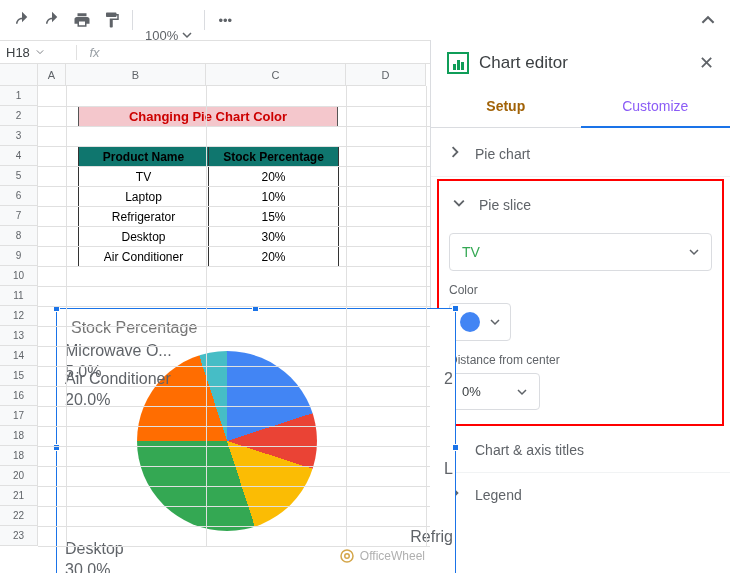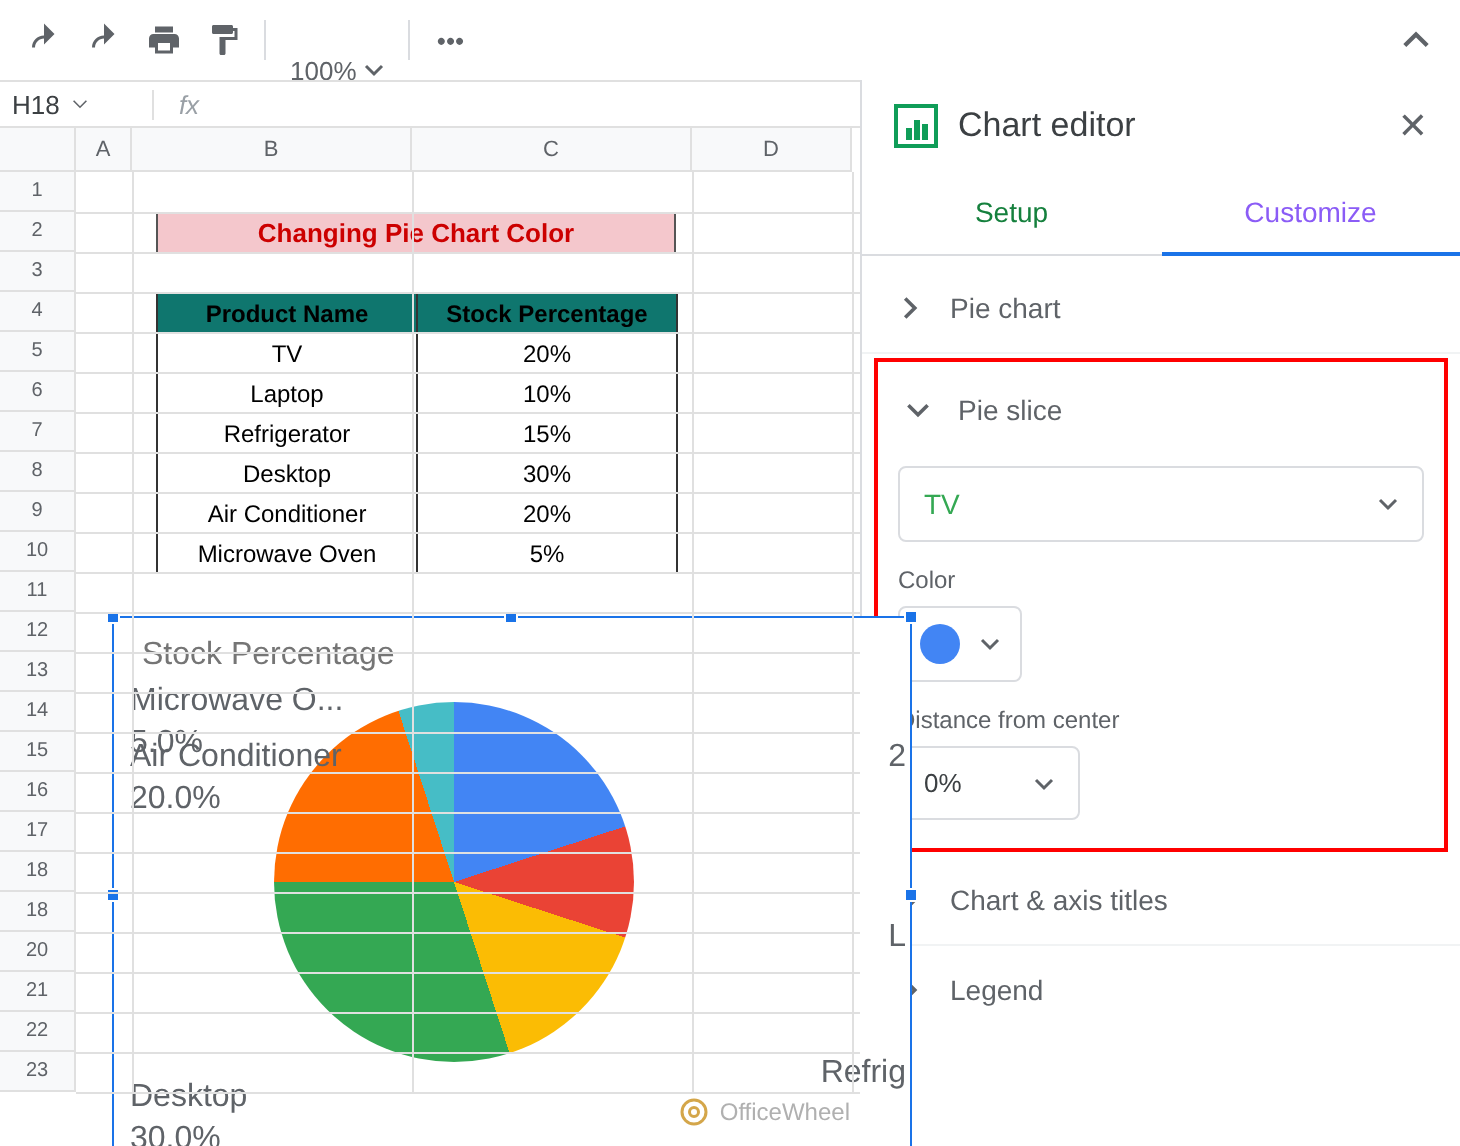--- a/index.html
+++ b/index.html
@@ -59,24 +59,24 @@
   }
   .lbl { position: absolute; font-size: 16px; color: #5f6368; line-height: 1.3; }
   .watermark { position: absolute; right: 30px; bottom: 22px; font-size: 12px; color: #b0b0b0; display:flex; align-items:center; gap:4px;}
 
   
   .ed-head { display: flex; align-items: center; padding: 12px 16px; gap: 10px; }
   .ed-icon { width: 22px; height: 22px; border: 2px solid #0f9d58; display: inline-flex; align-items: flex-end; justify-content: center; gap: 1px; padding: 2px; }
   .ed-icon span { width: 3px; background: #0f9d58; }
   .ed-title { font-size: 17px; color: #3c4043; flex: 1; }
   .tabs { display: flex; border-bottom: 1px solid #dadce0; }
-  .tab { flex: 1; text-align: center; padding: 12px 0; font-size: 14px; color: #15803d; cursor: pointer; }
+  .tab { flex: 1; text-align: center; padding: 12px 0; font-size: 14px; color: #a16207; cursor: pointer; font-weight: bold; }
   .tab.active { color: #8b5cf6; border-bottom: 2px solid #1a73e8; margin-bottom: -1px; font-weight: 500; }
   .sections { flex: 1; overflow: auto; padding: 4px 0; }
-  .sec { padding: 14px 18px; font-size: 14px; color: #5f6368; display: flex; align-items: center; gap: 14px; cursor: pointer; border-bottom: 1px solid #f1f3f4;}
+  .sec { padding: 14px 18px; font-size: 14px; color: #5f6368; display: flex; gap: 14px; cursor: pointer; border-bottom: 1px solid #f1f3f4;}
   .sec svg { flex-shrink: 0; }
   .redbox { border: 2px solid #ff0000; margin: 2px 6px; padding: 6px 10px 14px; }
   .slice-sel { border: 1px solid #dadce0; border-radius: 4px; padding: 10px 12px; margin: 10px 0; display: flex; align-items: center; justify-content: space-between; color: #34a853; font-weight: 500; font-size: 14px;}
   .field-lbl { font-size: 12px; color: #5f6368; margin: 12px 0 6px; }
   .color-sel { border: 1px solid #dadce0; border-radius: 4px; padding: 8px 10px; display: inline-flex; align-items: center; gap: 10px; }
   .swatch { width: 20px; height: 20px; border-radius: 50%; }
   .dist-sel { border: 1px solid #dadce0; border-radius: 4px; padding: 10px 12px; display: inline-flex; align-items: center; gap: 36px; font-size: 13px; color: #3c4043;}
 </style>
 </head>
 <body>
@@ -184,24 +184,20 @@
                 <td class="c1">Refrigerator</td>
                 <td class="c2">15%</td>
               </tr>
               <tr>
                 <td class="c1">Desktop</td>
                 <td class="c2">30%</td>
               </tr>
               <tr>
                 <td class="c1">Air Conditioner</td>
                 <td class="c2">20%</td>
-              </tr>
-              <tr>
-                <td class="c1">Microwave Oven</td>
-                <td class="c2">5%</td>
               </tr>
             </tbody>
         </table>
 
         <div class="chart-obj">
           <div class="sel-h" style="left:-4px;top:-4px"></div>
             <div class="sel-h" style="right:-4px;top:-4px"></div>
 
           <div class="sel-h" style="left:50%;top:-4px;margin-left:-4px"></div>
           <div class="sel-h" style="left:-4px;top:50%;margin-top:-4px"></div>

